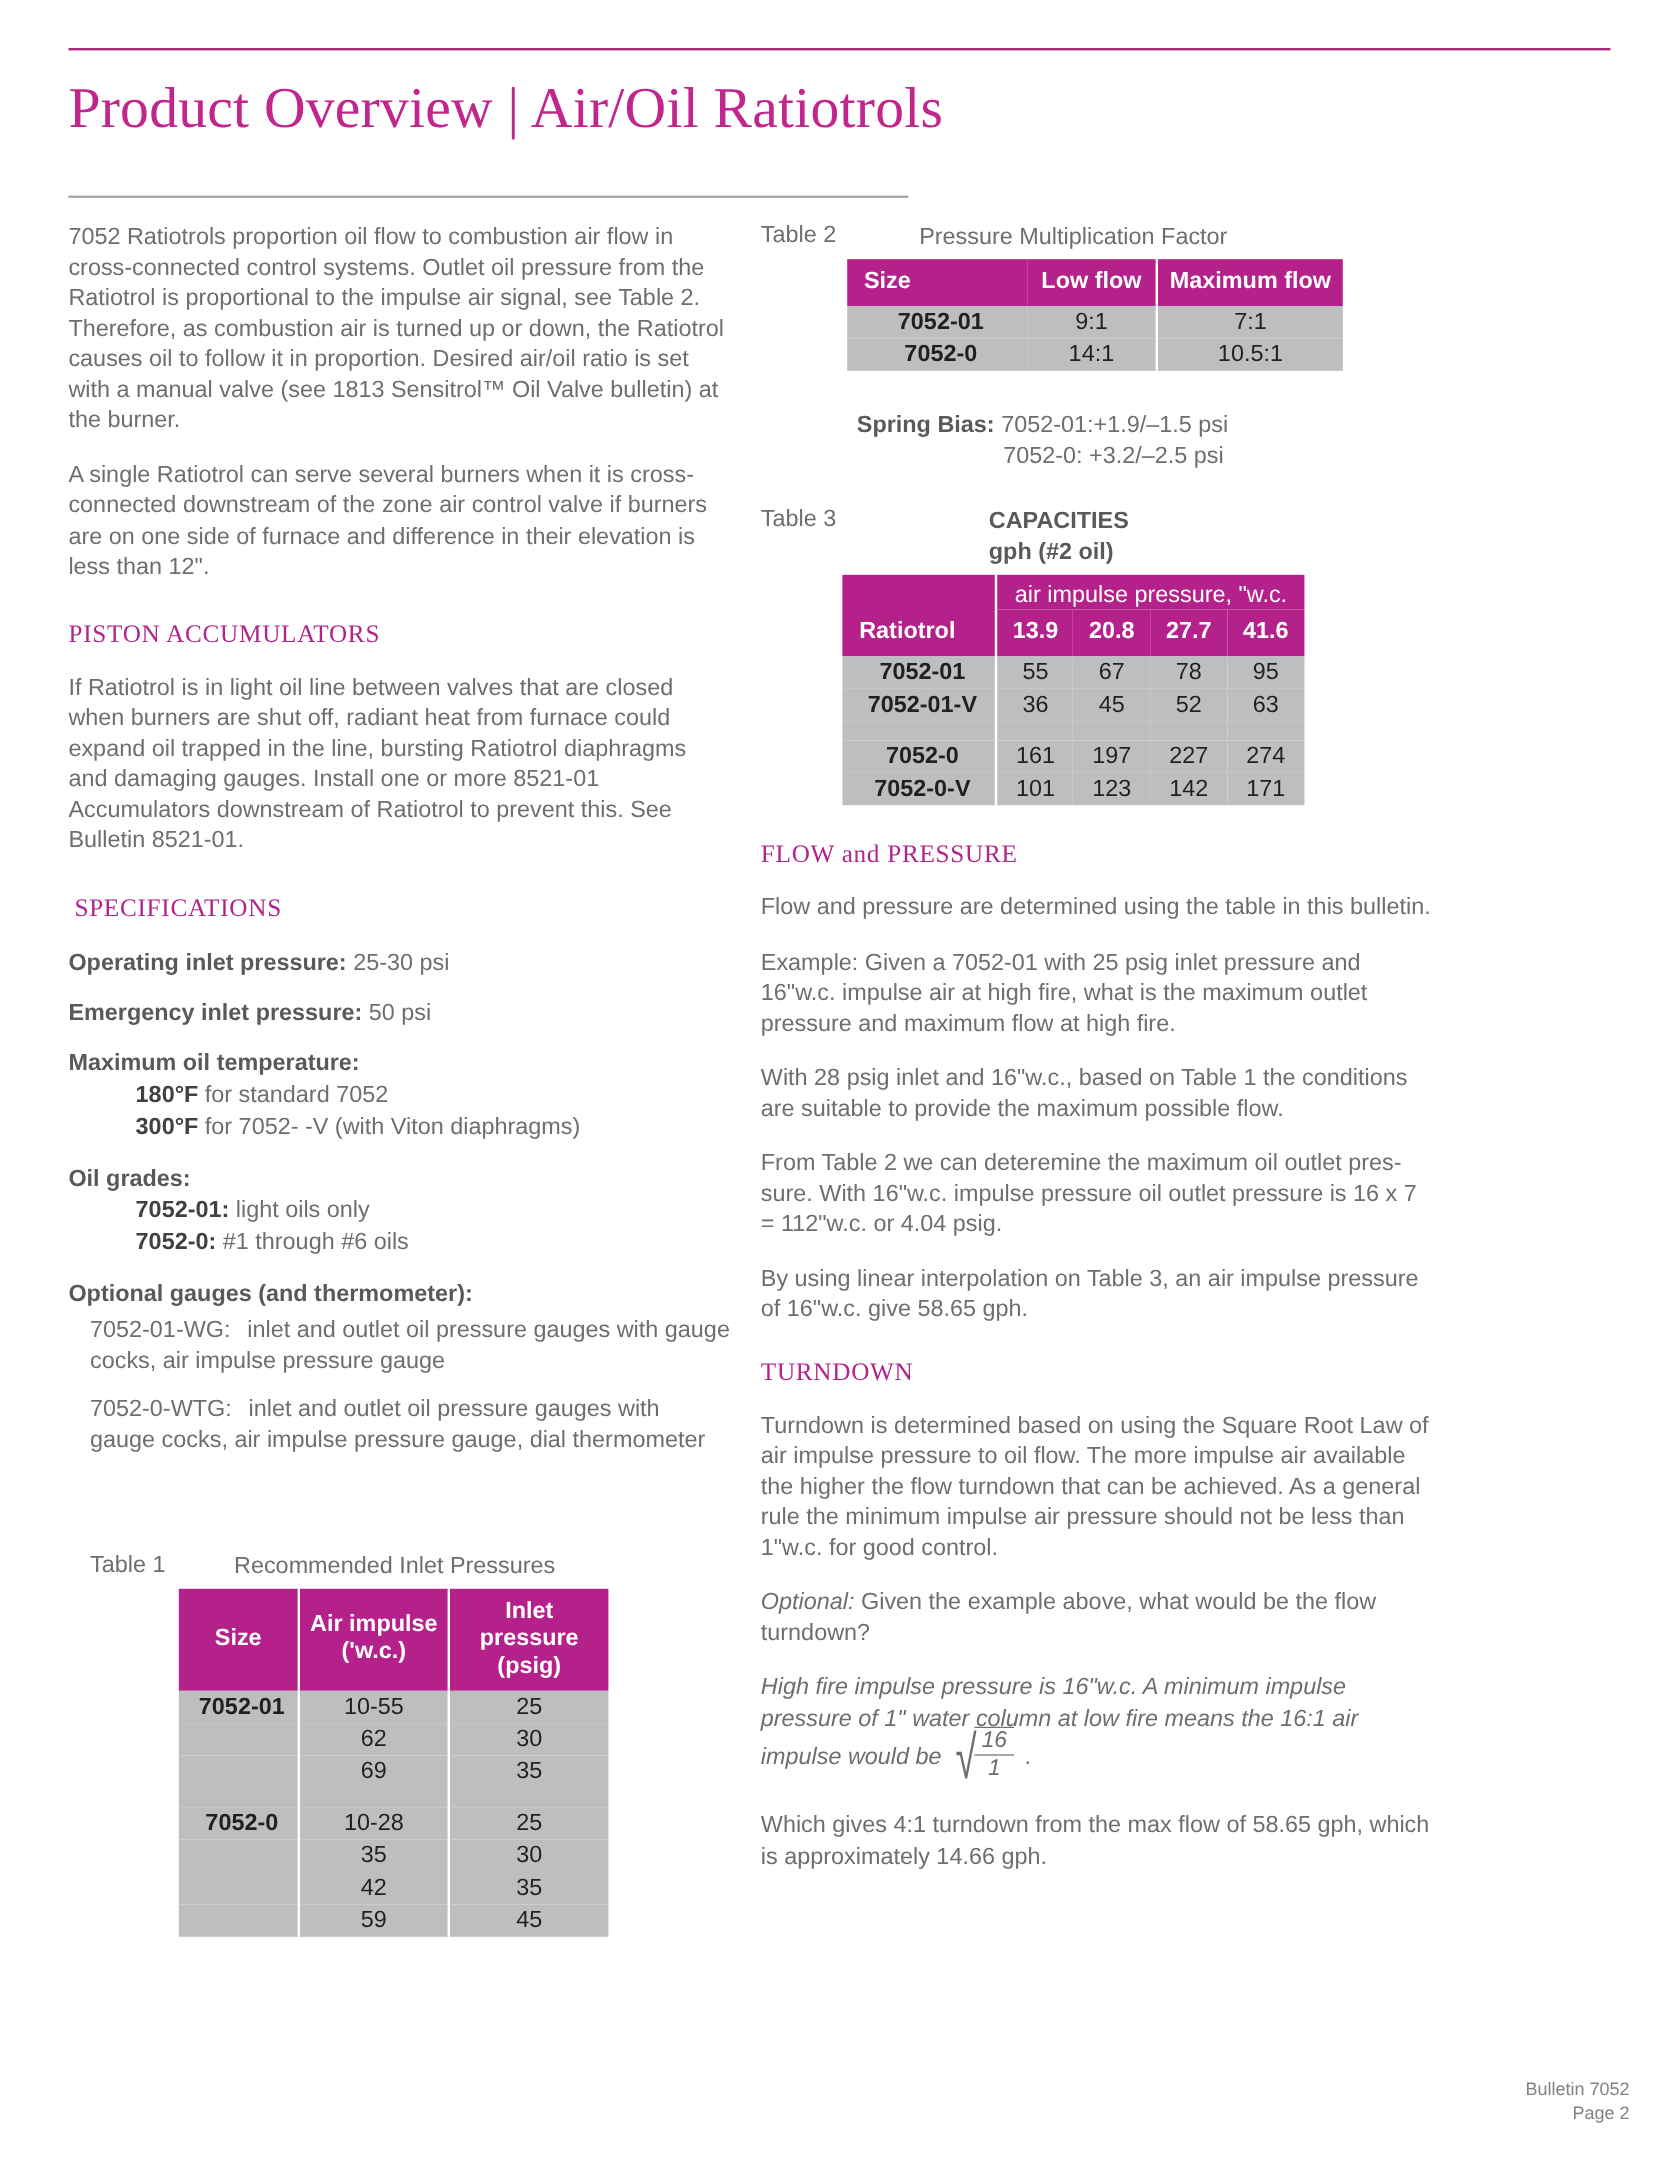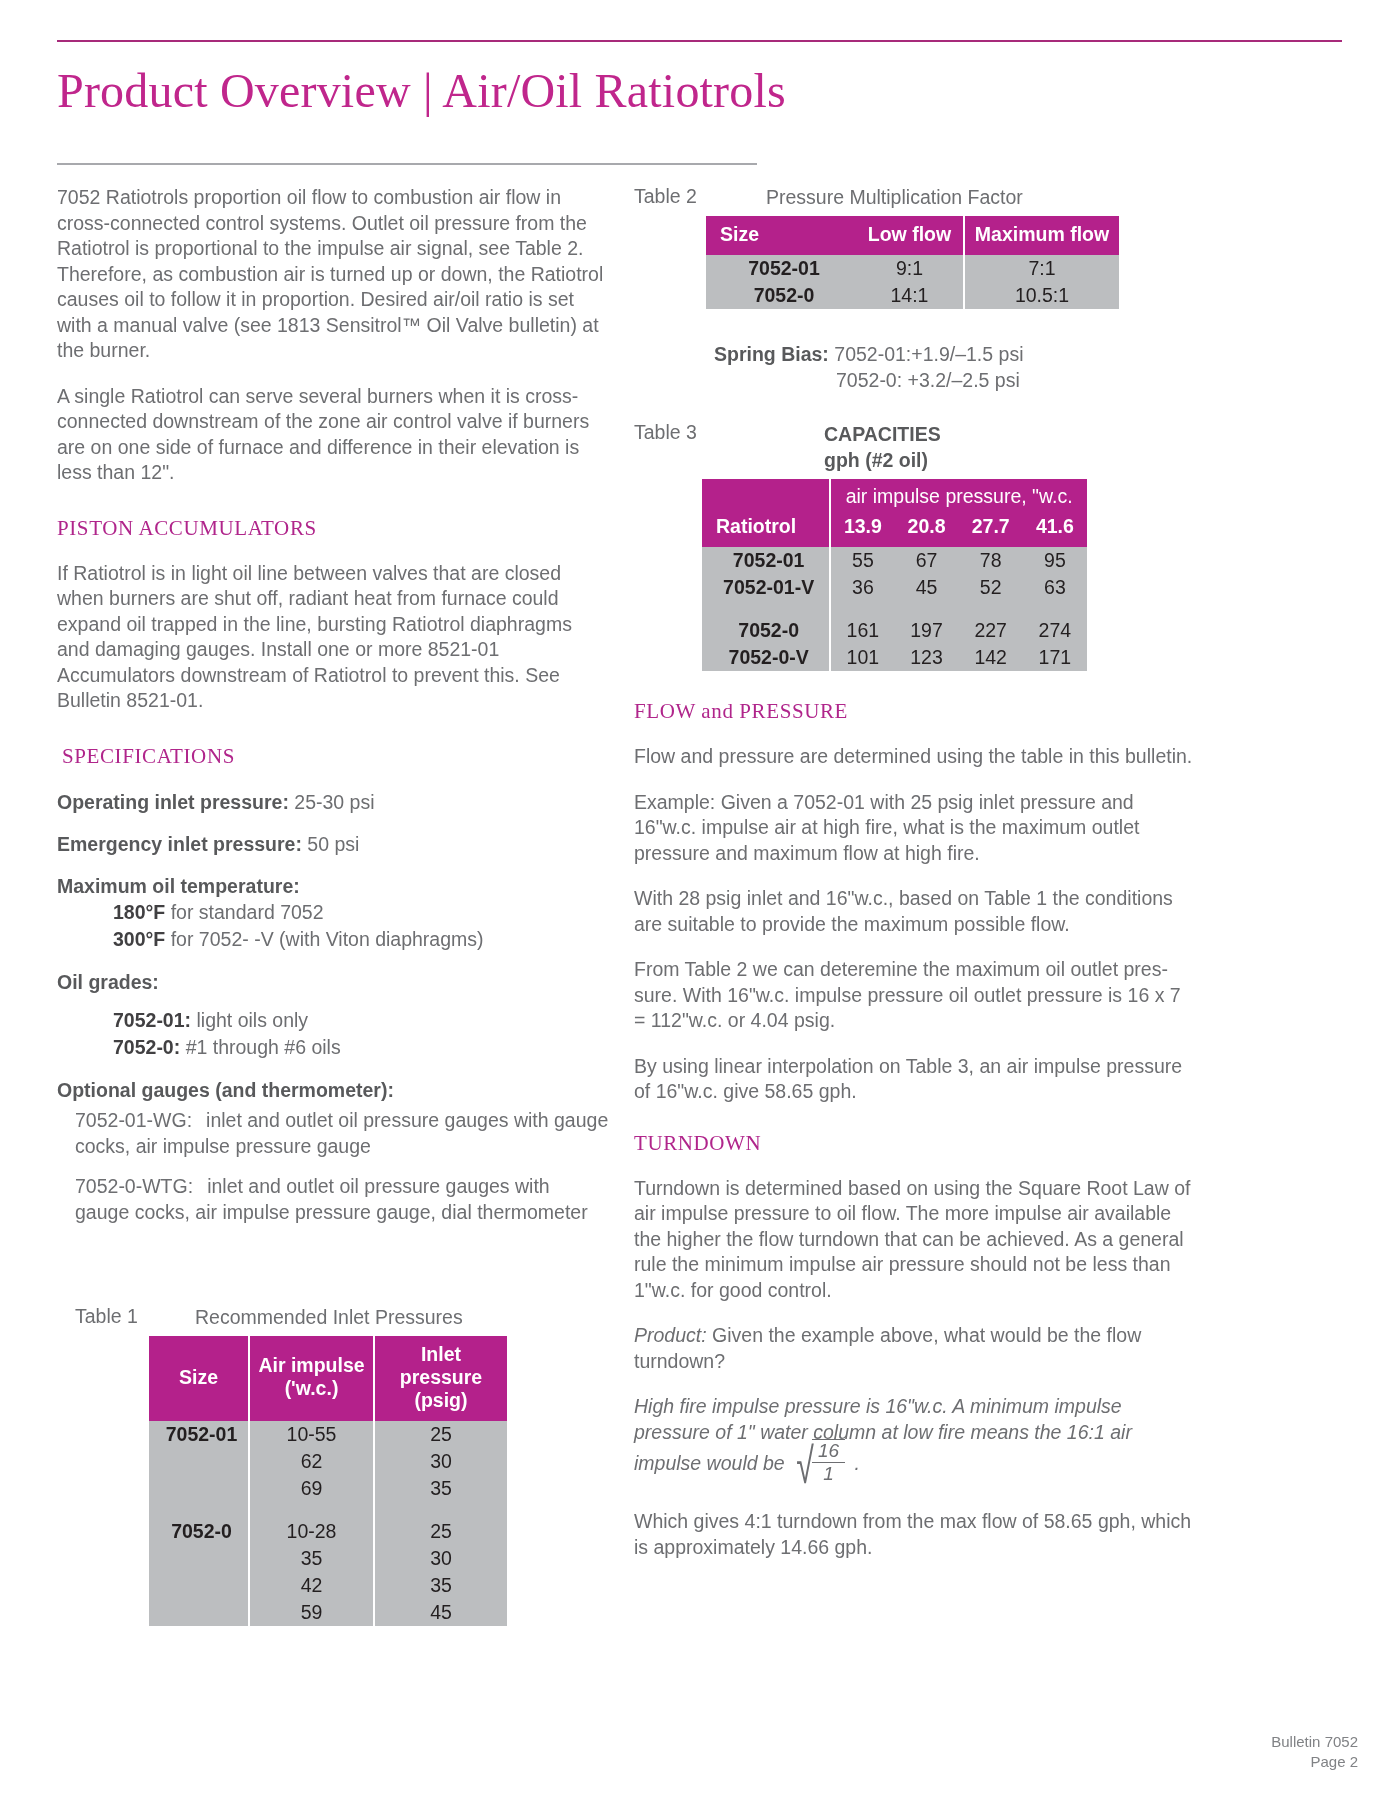--- a/index.html
+++ b/index.html
@@ -287,21 +287,21 @@
         <b>180°F</b>
         <span>for standard 7052</span>
       </p>
       <p class="spec-sub">
         <b>300°F</b>
         <span>for 7052-  -V (with Viton diaphragms)</span>
       </p>
     </div>
 
     <div class="spec-block">
-      <p class="spec-line" style="margin-bottom:12px;">
+      <p class="spec-line" style="margin-bottom:0;">
         <b>Oil grades:</b>
       </p>
       <p class="spec-sub">
         <b>7052-01:</b>
         <span>light oils only</span>
       </p>
       <p class="spec-sub">
         <b>7052-0:</b>
         <span>#1 through #6 oils</span>
       </p>
@@ -503,21 +503,21 @@
     <p class="body">Example: Given a 7052-01 with 25 psig inlet pressure and 16"w.c. impulse air at high fire, what is the maximum outlet pressure and maximum flow at high fire.</p>
     <p class="body">With 28 psig inlet and 16"w.c., based on Table 1 the conditions are suitable to provide the maximum possible flow.</p>
     <p class="body">From Table 2 we can deteremine the maximum oil outlet pres-sure. With 16"w.c. impulse pressure oil outlet pressure is 16 x 7 = 112"w.c. or 4.04 psig.</p>
     <p class="body">By using linear interpolation on Table 3, an air impulse pressure of 16"w.c. give 58.65 gph.</p>
 
     <h2 class="section" style="margin-top:26px;">TURNDOWN</h2>
 
     <p class="body">Turndown is determined based on using the Square Root Law of air impulse pressure to oil flow. The more impulse air available the higher the flow turndown that can be achieved. As a general rule the minimum impulse air pressure should not be less than 1"w.c. for good control.</p>
 
     <p class="body">
-      <em class="ital">Product:</em><span> Given the example above,  what would be the flow turndown?</span>
+      <em class="ital">Optional:</em><span> Given the example above,  what would be the flow turndown?</span>
     </p>
 
     <p class="body" style="margin-bottom:4px;font-style:italic;">
       <span>High fire impulse pressure is 16"w.c. A minimum impulse pressure of 1" water column at low fire means the 16:1 air impulse would be</span>
       <span class="formula">
         <span class="radical">√</span>
         <span class="frac">
           <span class="num">16</span>
           <span class="den">1</span>
         </span>

